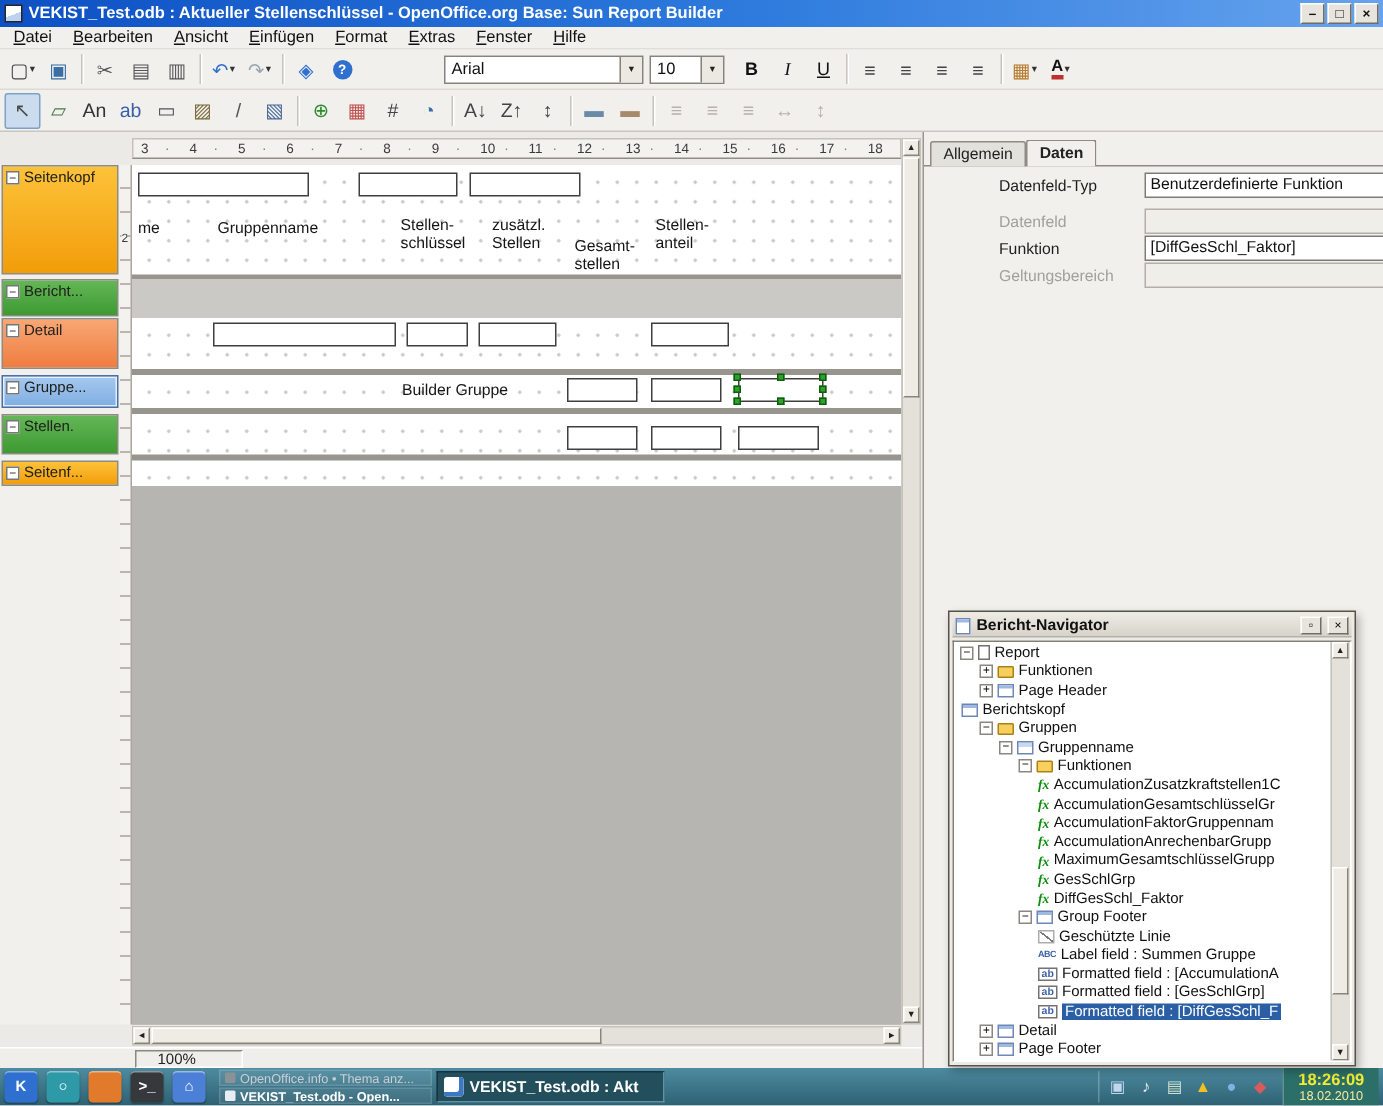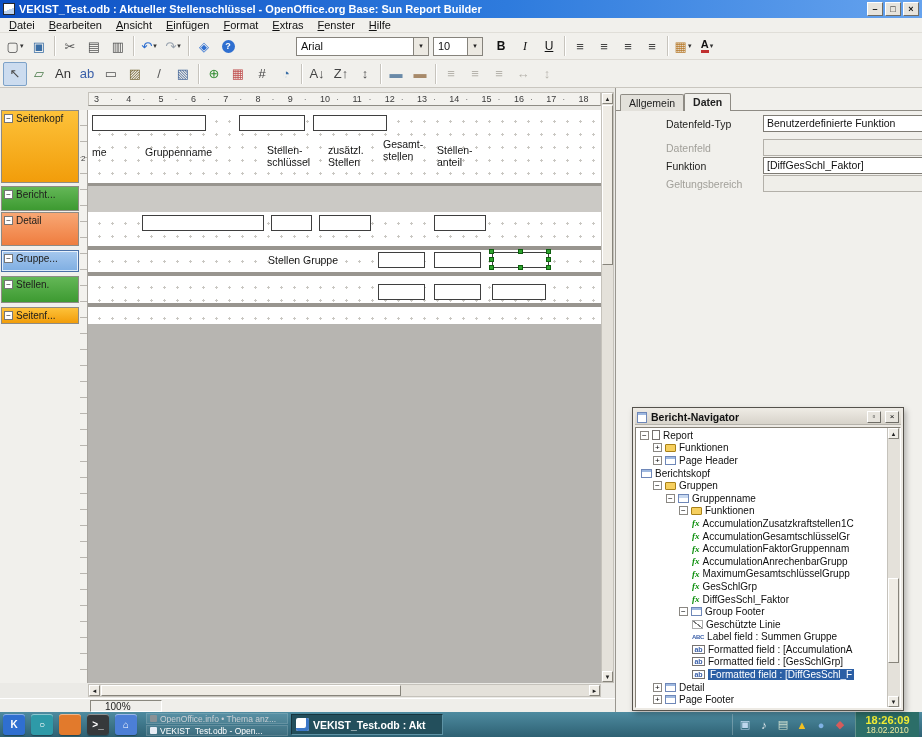--- a/index.html
+++ b/index.html
@@ -57,21 +57,21 @@
   .b-group{top:140px;height:22px;}
   .b-bericht{top:166px;height:27px;}
   .b-sf{top:197px;height:17px;}
   .canvas-rest{position:absolute;left:0;top:214px;width:513px;height:359px;background:#B7B5B1;}
   .tbox{position:absolute;height:16px;background:#FFF;border:1px solid #3F3F3F;}
   .ph1{left:4px;top:5px;width:114px;} .ph2{left:151px;top:5px;width:66px;} .ph3{left:225px;top:5px;width:74px;}
   .dt1{left:54px;top:105px;width:122px;} .dt2{left:183px;top:105px;width:41px;} .dt3{left:231px;top:105px;width:52px;} .dt4{left:346px;top:105px;width:52px;}
   .gr1{left:290px;top:142px;width:47px;} .gr2{left:346px;top:142px;width:47px;} .gr3{left:404px;top:142px;width:57px;}
   .br1{left:290px;top:174px;width:47px;} .br2{left:346px;top:174px;width:47px;} .br3{left:404px;top:174px;width:54px;}
   .clabel{position:absolute;font-size:10.5px;color:#161616;white-space:pre-line;line-height:12px;}
-  .lab0{left:4px;top:36px;} .lab1{left:57px;top:36px;} .lab2{left:179px;top:34px;} .lab3{left:240px;top:34px;} .lab4{left:295px;top:28px;} .lab5{left:349px;top:34px;}
+  .lab0{left:4px;top:36px;} .lab1{left:57px;top:36px;} .lab2{left:179px;top:34px;} .lab3{left:240px;top:34px;} .lab4{left:295px;top:48px;} .lab5{left:349px;top:34px;}
   .lab-group{left:180px;top:144px;}
   .handle{position:absolute;width:5px;height:5px;background:var(--handle,#2DA32D);border:1px solid #0E5E0E;z-index:5;}
 
   
   #vscroll{position:absolute;left:601px;top:4px;width:13px;height:591px;background:#E4E1DA;border:1px solid #C5C2BB;}
   .sb-btn{position:absolute;width:11px;height:11px;background:#EFECE5;border:1px solid;border-color:#FFF #87847B #87847B #FFF;display:flex;align-items:center;justify-content:center;font-size:6px;color:#222;}
   #vscroll .sb-up{left:0;top:0;} #vscroll .sb-down{left:0;bottom:0;}
   .sb-thumb{position:absolute;background:#EFECE5;border:1px solid;border-color:#FFF #87847B #87847B #FFF;}
   .v-thumb{left:0;top:12px;width:11px;height:160px;}
   #hscroll{position:absolute;left:88px;top:596px;width:513px;height:13px;background:#E4E1DA;border:1px solid #C5C2BB;}
@@ -403,21 +403,21 @@
     <div class="clabel lab0">me</div>
     <div class="clabel lab1">Gruppenname</div>
     <div class="clabel lab2">Stellen-
 schlüssel</div>
     <div class="clabel lab3">zusätzl.
 Stellen</div>
     <div class="clabel lab4">Gesamt-
 stellen</div>
     <div class="clabel lab5">Stellen-
 anteil</div>
-    <div class="clabel lab-group">Stellen Gruppe</div>
+    <div class="clabel lab-group">Builder Gruppe</div>
   <div class="handle" style="left: 401px; top: 139px;"></div>
       <div class="handle" style="left: 430px; top: 139px;"></div>
       <div class="handle" style="left: 458px; top: 139px;"></div>
       <div class="handle" style="left: 401px; top: 147px;"></div>
       <div class="handle" style="left: 458px; top: 147px;"></div>
       <div class="handle" style="left: 401px; top: 155px;"></div>
       <div class="handle" style="left: 430px; top: 155px;"></div>
       <div class="handle" style="left: 458px; top: 155px;"></div>
     </div>
 
@@ -600,21 +600,21 @@
       <div class="launcher" style="background: linear-gradient(rgb(46, 154, 168), rgb(46, 154, 168));">○</div>
       <div class="launcher" style="background: linear-gradient(rgb(226, 122, 44), rgb(226, 122, 44));"></div>
       <div class="launcher" style="background: linear-gradient(rgb(54, 57, 59), rgb(54, 57, 59));">&gt;_</div>
       <div class="launcher" style="background: linear-gradient(rgb(76, 127, 214), rgb(76, 127, 214));">⌂</div>
     </div>
   <div id="mini-tasks">
       <div class="mini-task" style="color: rgb(201, 207, 212);">
         <span class="mini-ic" style="background: rgb(138, 146, 150);"></span>
         <span>OpenOffice.info • Thema anz...</span>
       </div>
-      <div class="mini-task" style="color: rgb(255, 255, 255);">
+      <div class="mini-task" style="color: rgb(255, 255, 255); font-weight: bold;">
         <span class="mini-ic" style="background: rgb(232, 237, 245);"></span>
         <span>VEKIST_Test.odb - Open...</span>
       </div>
     </div>
   <div id="active-task">
     <span class="at-icon"></span>
     <span class="at-label">VEKIST_Test.odb : Akt</span>
   </div>
   <div class="tb-spacer"></div>
   <div id="tray">

